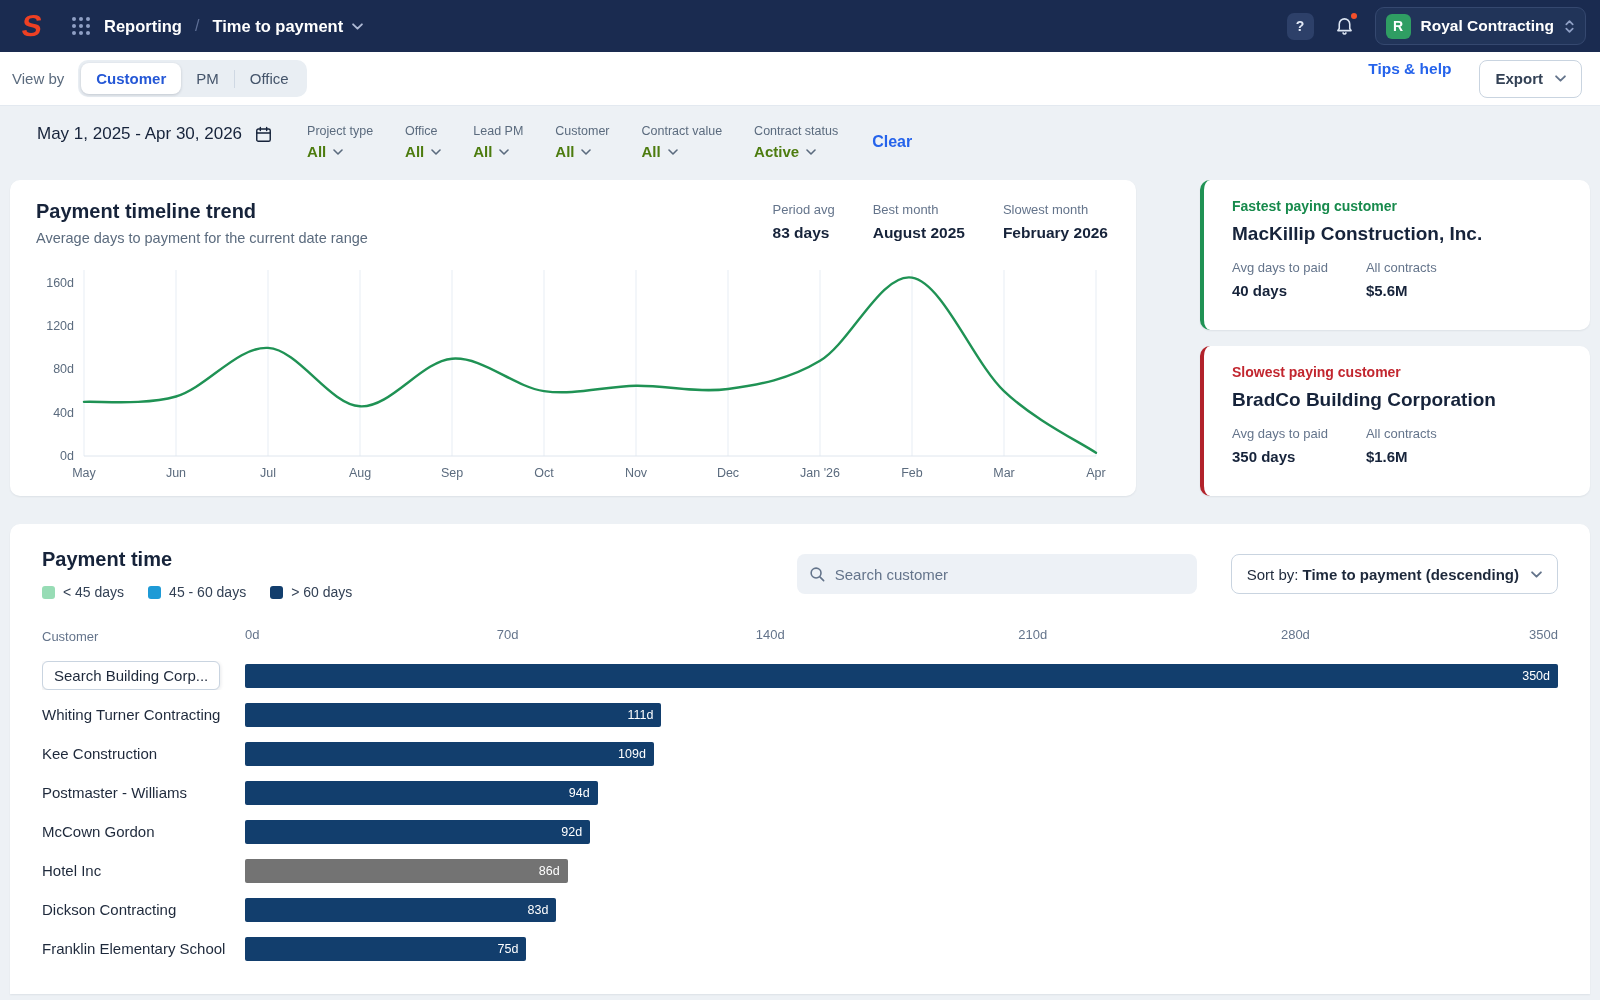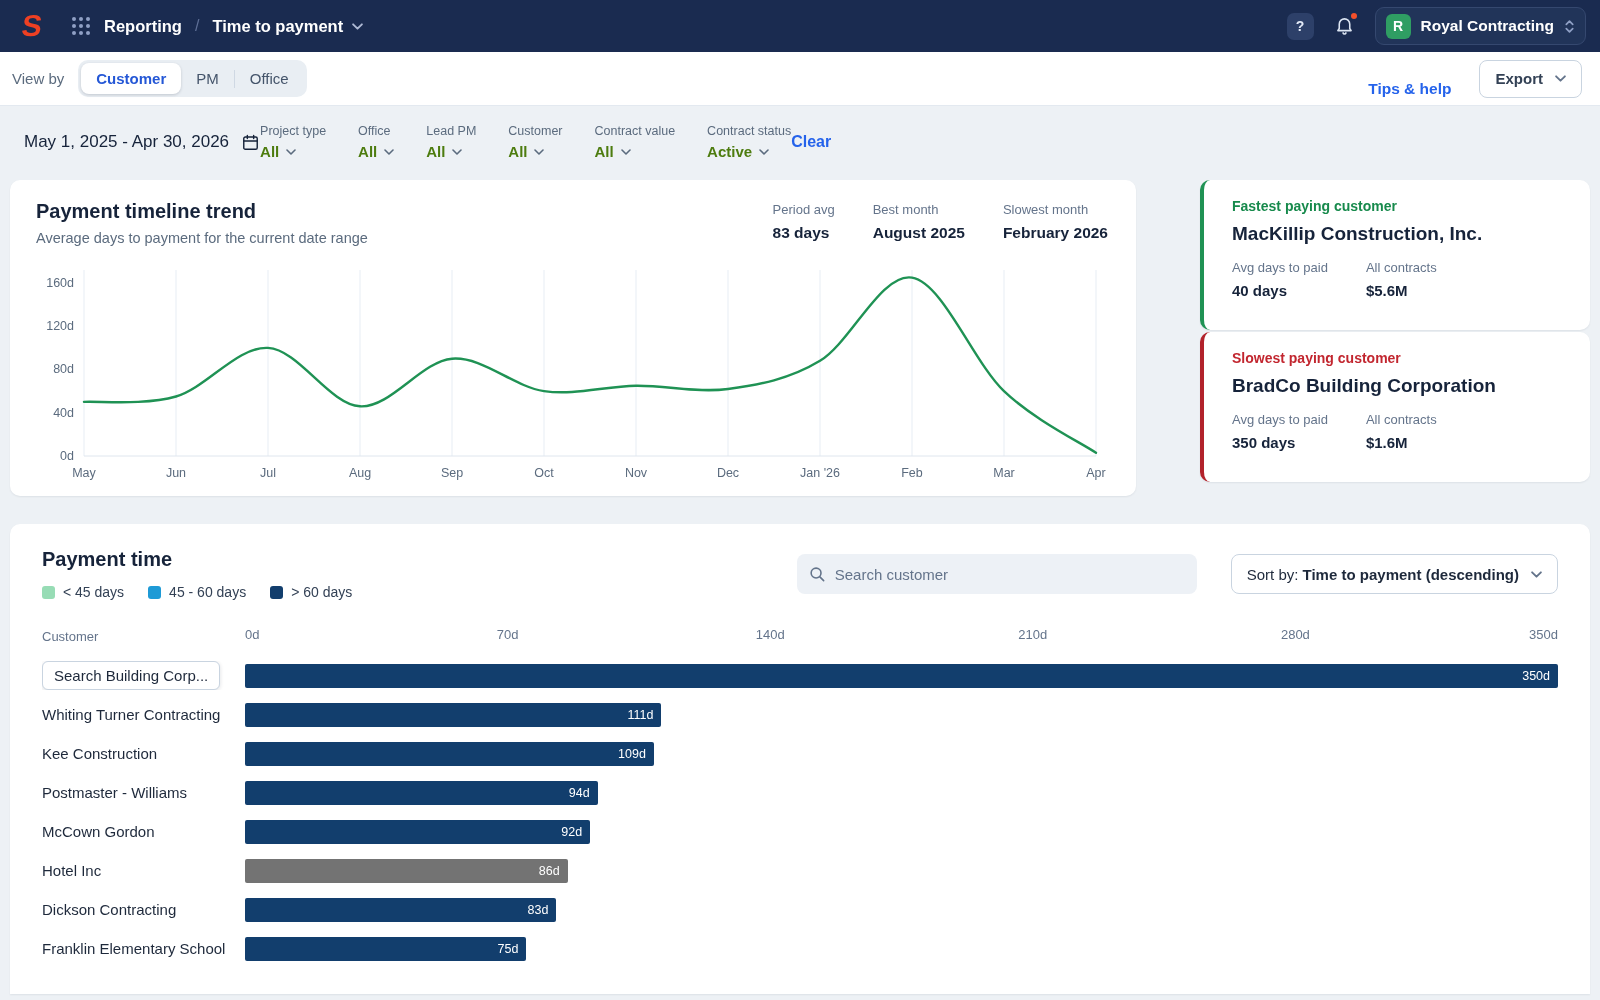--- a/index.html
+++ b/index.html
@@ -28,48 +28,48 @@
   .acct-name{font-size:15.5px;font-weight:600;flex:1;text-align:left;}
   .updown{color:#8fa0c5;}
 
   
   .viewbar{height:54px;background:#fff;border-bottom:1px solid #e3e9f0;display:flex;align-items:center;padding:0 12px;flex:none;}
   .viewby{color:#5b6b7e;font-size:15px;margin-right:14px;}
   .segmented{display:flex;align-items:center;background:#e9eef3;border-radius:10px;padding:3px;}
   .seg{border:none;background:none;font-size:15px;color:#44546a;padding:7px 15px;border-radius:8px;cursor:pointer;font-weight:500;font-family:inherit;}
   .seg.active{background:#fff;color:#2457d6;font-weight:700;box-shadow:0 1px 3px rgba(15,23,42,.18);}
   .seg-divider{width:1px;height:18px;background:#cfd8e3;}
-  .viewbar-right{margin-left:auto;display:flex;align-items:flex-end;gap:28px;padding-right:6px;}
+  .viewbar-right{margin-left:auto;display:flex;align-items:flex-start;gap:28px;padding-right:6px;}
   .tips{color:#2563eb;font-size:15.5px;font-weight:700;text-decoration:none;cursor:pointer;}
   .export{display:flex;align-items:center;gap:12px;background:#fff;border:1px solid #c9d4e0;border-radius:8px;height:38px;padding:0 15px;font-size:15px;color:#334155;font-weight:600;cursor:pointer;font-family:inherit;}
   .export .chev{color:#64748b;}
 
   
-  .filterbar{display:flex;align-items:center;padding:18px 24px 16px;flex:none;}
+  .filterbar{display:flex;align-items:flex-start;padding:18px 37px 16px;gap:34px;flex:none;}
   .daterange{display:flex;align-items:center;gap:12px;font-size:17px;color:#16233a;background:none;border:none;cursor:pointer;font-family:inherit;}
   .filter-list{display:flex;gap:32px;align-items:flex-start;}
   .filter-item{background:none;border:none;text-align:left;cursor:pointer;display:flex;flex-direction:column;gap:5px;font-family:inherit;}
   .f-label{font-size:12.5px;color:#5b6b7e;}
   .f-value{font-size:15px;color:#4d7c0f;font-weight:600;display:flex;align-items:center;gap:7px;}
   .f-value .chev{color:#5b6b7e;}
   .clear-btn{background:none;border:none;color:#2563eb;font-size:16px;font-weight:700;cursor:pointer;align-self:center;font-family:inherit;}
 
   
   .content{flex:1;padding:4px 10px 0;display:flex;flex-direction:column;overflow:hidden;}
   .row1{display:flex;gap:22px;justify-content:space-between;}
   .card{background:#fff;border-radius:10px;box-shadow:0 1px 2px rgba(15,23,42,.07);}
   .trend-card{width:1126px;height:316px;padding:20px 26px;position:relative;}
   .trend-title{font-size:20px;font-weight:700;color:#16233a;}
   .trend-sub{font-size:14.5px;color:#5b6b7e;margin-top:7px;}
   .trend-stats{position:absolute;top:22px;right:28px;display:flex;gap:38px;}
   .stat .s-label{font-size:13px;color:#64748b;}
   .stat .s-value{font-size:15.5px;font-weight:700;color:#16233a;margin-top:7px;}
   .trend-chart{display:block;margin-top:12px;}
 
-  .side{display:flex;flex-direction:column;gap:2px;width:390px;}
+  .side{display:flex;flex-direction:column;gap:16px;width:390px;}
   .hl-card{padding:18px 28px;height:150px;border-left:4px solid #1f9254;}
   .hl-card.slow{border-left-color:#b2222b;}
   .hl-label{font-size:14px;font-weight:700;color:#178a4c;}
   .hl-card.slow .hl-label{color:#c2262f;}
   .hl-name{font-size:19px;font-weight:700;color:#16233a;margin-top:9px;white-space:nowrap;}
   .hl-stats{display:flex;gap:38px;margin-top:15px;}
   .hl-s .lab{font-size:13px;color:#64748b;}
   .hl-s .val{font-size:15px;font-weight:700;color:#16233a;margin-top:7px;}
 
   

